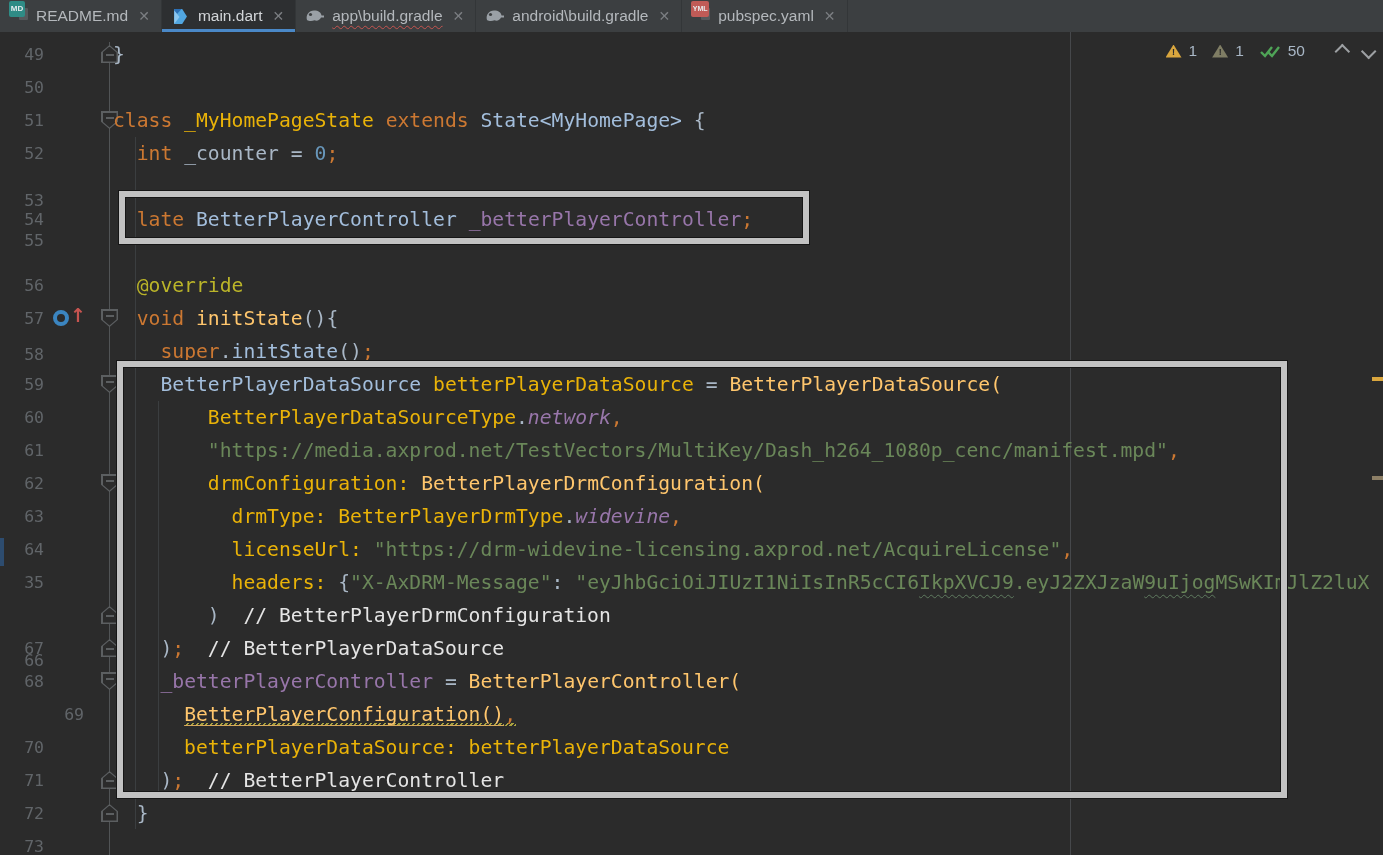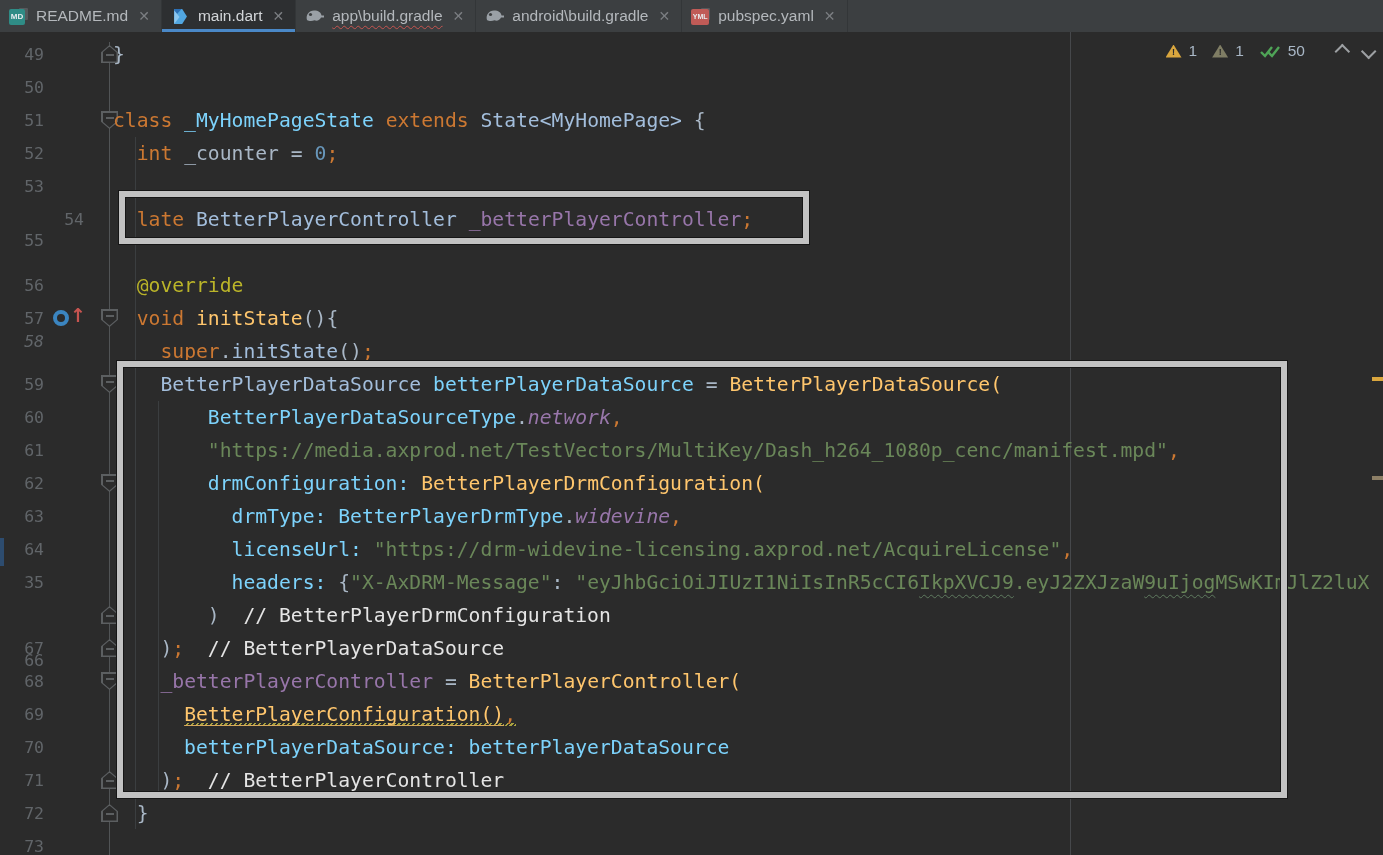--- a/index.html
+++ b/index.html
@@ -14,39 +14,39 @@
        border-right:1px solid #333638;cursor:default;}
   .tab.active{background:#2d2f31;box-shadow:inset 0 -3px 0 0 #4a88c7;}
   .tab-label{color:#b4b8bc;font-size:15.5px;margin:0 8px 1px 7px;white-space:pre;}
   .tab.active .tab-label{color:#d2d5d8;}
   .tab-label.err{text-decoration:underline wavy #c75450;text-decoration-thickness:1px;text-underline-offset:4px;}
   .tab-close{color:#7b7e82;font-size:14px;line-height:14px;padding:0 2px;}
   
   .ticon{position:relative;width:20px;height:17px;flex:none;}
   .ticon .filebit{position:absolute;right:1px;top:0;width:9px;height:12px;
         background:#55595c;border-radius:1px;}
-  .ticon .badge{position:absolute;left:0;bottom:0;height:16px;border-radius:2px;
+  .ticon .badge{position:absolute;left:0;bottom:8px;height:16px;border-radius:2px;
         color:#e8ecef;font-weight:bold;display:flex;align-items:center;justify-content:center;}
   .badge.md{width:16px;background:#2f8c86;font-size:8px;}
   .badge.yml{width:18px;background:#c05b57;font-size:7px;}
   .ticon svg{position:absolute;left:0;top:0;}
 
   
   .editor{position:absolute;left:0;top:32px;width:1383px;height:823px;background:#2b2b2b;}
   .margin-guide{position:absolute;left:1070px;top:0;width:1px;height:823px;background:#46484b;}
   .indent-guide{position:absolute;width:1px;background:#3b3e40;}
   .gutter-connector{position:absolute;left:109px;top:10px;width:1px;height:813px;background:#515456;}
 
   .linenum{position:absolute;left:0;width:44px;text-align:right;color:#616569;
            font:16.5px/33px "DejaVu Sans Mono",monospace;}
   .codeline{position:absolute;left:113px;margin:0;
             font:19.7px/33px "DejaVu Sans Mono",monospace;white-space:pre;
             font-variant-ligatures:none;color:#a9b7c6;}
 
-  .seg-kw{color:#cc7832;} .seg-pun{color:#a9b7c6;} .seg-def{color:#7dd3fc;}
+  .seg-kw{color:#cc7832;} .seg-pun{color:#a9b7c6;} .seg-def{color:#eab308;}
   .seg-typ{color:#a3bedc;} .seg-ctor{color:#ffc66d;} .seg-fun{color:#ffc66d;}
   .seg-fld{color:#9876aa;} .seg-enm{color:#9876aa;font-style:italic;}
   .seg-str{color:#6a8759;} .seg-num{color:#6897bb;} .seg-com{color:#e5e5e5;}
   .seg-sep{color:#cc7832;} .seg-ann{color:#bbb529;}
   .seg-strT{color:#6a8759;text-decoration:underline wavy #5f7a5f;
             text-decoration-thickness:1px;text-underline-offset:5px;}
   .seg-lnk{color:#ffc66d;text-decoration:underline solid #d8a95c;
            text-decoration-thickness:1px;text-underline-offset:4px;
            background:repeating-linear-gradient(-45deg,#a9a23f 0 1.6px,transparent 1.6px 3.4px)
                       left bottom/100% 3px no-repeat;}
@@ -160,36 +160,36 @@
       <pre class="codeline" style="top: 39px; left: 113px;"></pre>
       <div class="linenum" style="top: 72px;">51</div>
       <span class="fold fold-down" style="top: 79px;">
         <span class="outer"></span>
         <span class="inner"></span>
         <span class="minus"></span>
       </span>
       <pre class="codeline" style="top: 72px; left: 113px;"><span class="seg-kw">class</span><span class="seg-def"> _MyHomePageState </span><span class="seg-kw">extends</span><span class="seg-typ"> State&lt;MyHomePage&gt; </span><span class="seg-pun">{</span></pre>
       <div class="linenum" style="top: 105px;">52</div>
       <pre class="codeline" style="top: 105px; left: 113px;"><span class="seg-pun">  </span><span class="seg-kw">int</span><span class="seg-pun"> _counter = </span><span class="seg-num">0</span><span class="seg-sep">;</span></pre>
-      <div class="linenum" style="top: 138px;">53</div>
+      <div class="linenum" style="top: 152px;">53</div>
       <pre class="codeline" style="top: 138px; left: 113px;"></pre>
-      <div class="linenum" style="top: 171px; margin-left: 40px;">54</div>
+      <div class="linenum" style="top: 171px;">54</div>
       <pre class="codeline" style="top: 171px; left: 113px;"><span class="seg-pun">  </span><span class="seg-kw">late</span><span class="seg-typ"> BetterPlayerController </span><span class="seg-fld">_betterPlayerController</span><span class="seg-sep">;</span></pre>
       <div class="linenum" style="top: 192px;">55</div>
       <pre class="codeline" style="top: 204px; left: 113px;"></pre>
       <div class="linenum" style="top: 237px;">56</div>
       <pre class="codeline" style="top: 237px; left: 113px;"><span class="seg-ann">  @override</span></pre>
       <div class="linenum" style="top: 270px;">57</div>
       <span class="fold fold-down" style="top: 277px;">
         <span class="outer"></span>
         <span class="inner"></span>
         <span class="minus"></span>
       </span>
       <pre class="codeline" style="top: 270px; left: 113px;"><span class="seg-pun">  </span><span class="seg-kw">void</span><span class="seg-fun"> initState</span><span class="seg-pun">(){</span></pre>
-      <div class="linenum" style="top: 293px; font-style: italic;">58</div>
+      <div class="linenum" style="top: 306px;">58</div>
       <pre class="codeline" style="top: 303px; left: 113px;"><span class="seg-pun">    </span><span class="seg-kw">super</span><span class="seg-pun">.</span><span class="seg-typ">initState</span><span class="seg-pun">()</span><span class="seg-sep">;</span></pre>
       <div class="linenum" style="top: 336px;">59</div>
       <span class="fold fold-down" style="top: 343px;">
         <span class="outer"></span>
         <span class="inner"></span>
         <span class="minus"></span>
       </span>
       <pre class="codeline" style="top: 336px; left: 113px;"><span class="seg-pun">    </span><span class="seg-typ">BetterPlayerDataSource</span><span class="seg-def"> betterPlayerDataSource </span><span class="seg-pun">= </span><span class="seg-ctor">BetterPlayerDataSource(</span></pre>
       <div class="linenum" style="top: 369px;">60</div>
       <pre class="codeline" style="top: 369px; left: 113px;"><span class="seg-def">        BetterPlayerDataSourceType</span><span class="seg-pun">.</span><span class="seg-enm">network</span><span class="seg-sep">,</span></pre>
@@ -222,21 +222,21 @@
         <span class="minus"></span>
       </span>
       <pre class="codeline" style="top: 600px; left: 113px;"><span class="seg-pun">    )</span><span class="seg-sep">;</span><span class="seg-com">  // BetterPlayerDataSource</span></pre>
       <div class="linenum" style="top: 633px;">68</div>
       <span class="fold fold-down" style="top: 640px;">
         <span class="outer"></span>
         <span class="inner"></span>
         <span class="minus"></span>
       </span>
       <pre class="codeline" style="top: 633px; left: 113px;"><span class="seg-pun">    </span><span class="seg-fld">_betterPlayerController</span><span class="seg-pun"> = </span><span class="seg-ctor">BetterPlayerController(</span></pre>
-      <div class="linenum" style="top: 666px;">69</div>
+      <div class="linenum" style="top: 666px; margin-left: 40px;">69</div>
       <pre class="codeline" style="top: 666px; left: 113px;"><span class="seg-pun">      </span><span class="seg-lnk">BetterPlayerConfiguration()</span><span class="seg-sepw">,</span></pre>
       <div class="linenum" style="top: 699px;">70</div>
       <pre class="codeline" style="top: 699px; left: 113px;"><span class="seg-def">      betterPlayerDataSource: betterPlayerDataSource</span></pre>
       <div class="linenum" style="top: 732px;">71</div>
       <span class="fold fold-up" style="top: 739px;">
         <span class="outer"></span>
         <span class="inner"></span>
         <span class="minus"></span>
       </span>
       <pre class="codeline" style="top: 732px; left: 113px;"><span class="seg-pun">    )</span><span class="seg-sep">;</span><span class="seg-com">  // BetterPlayerController</span></pre>

